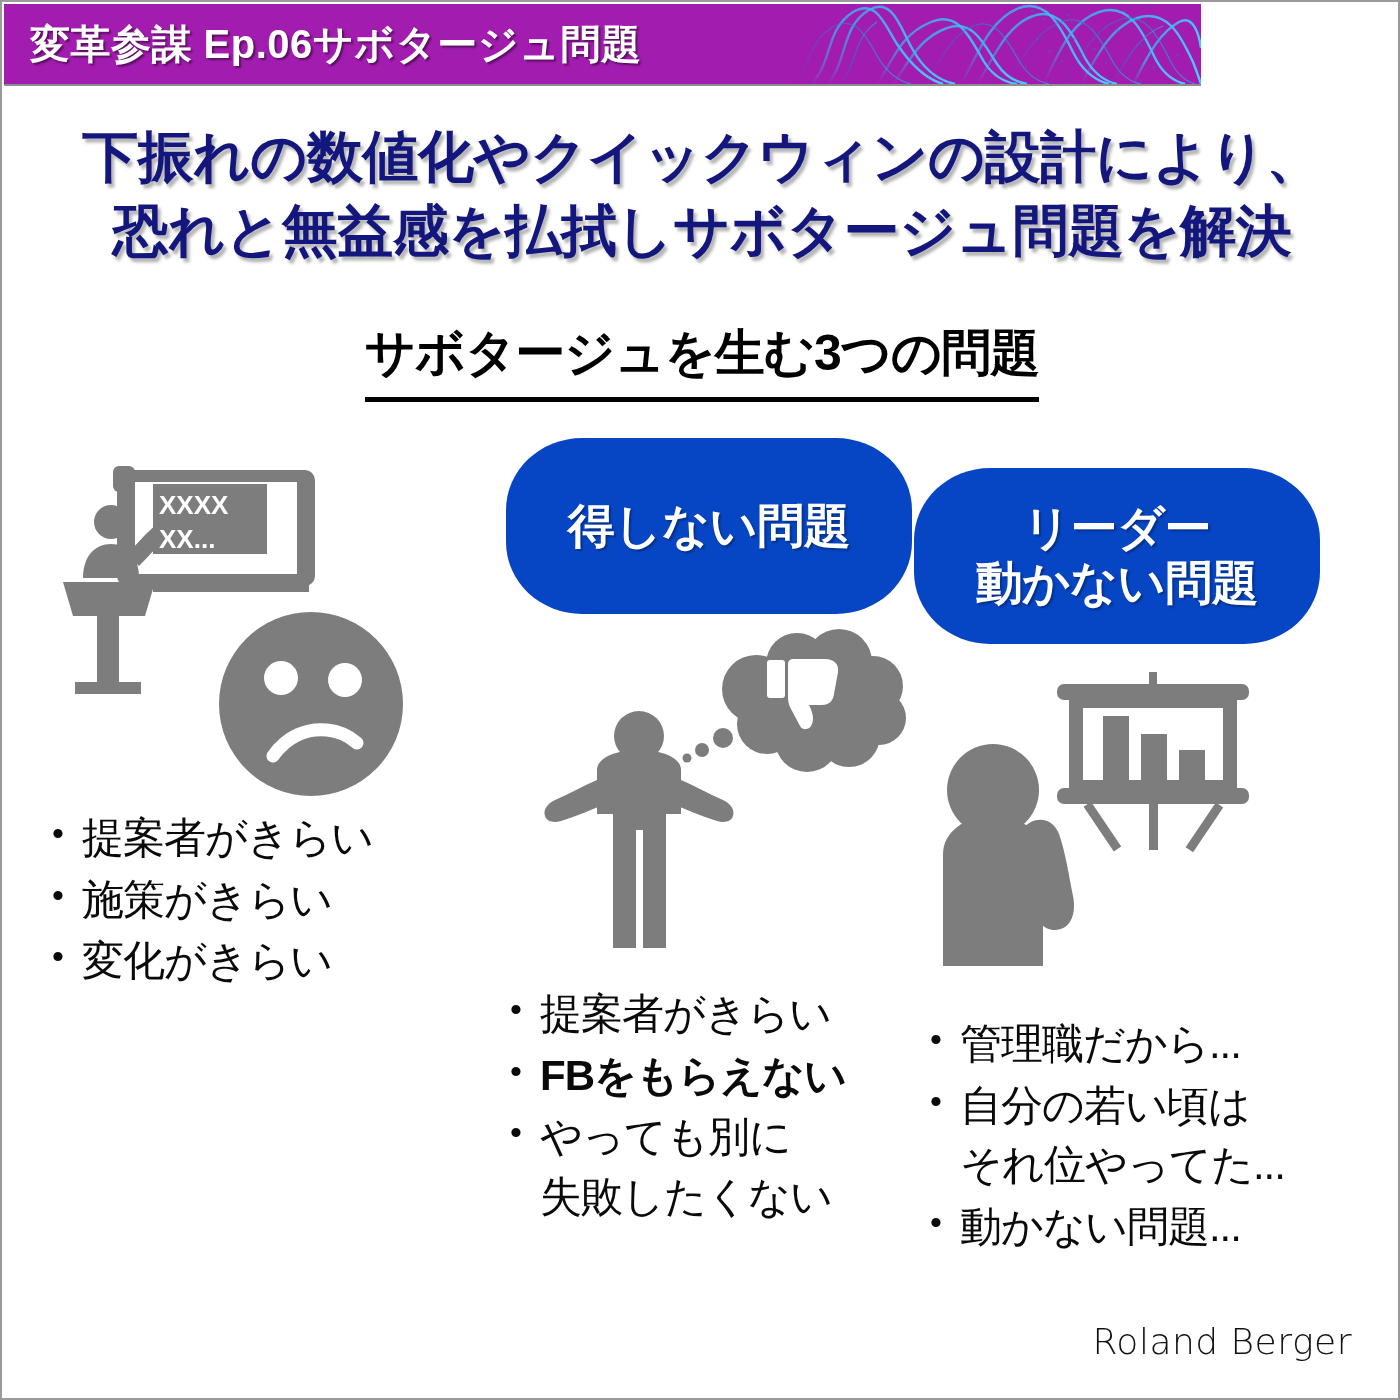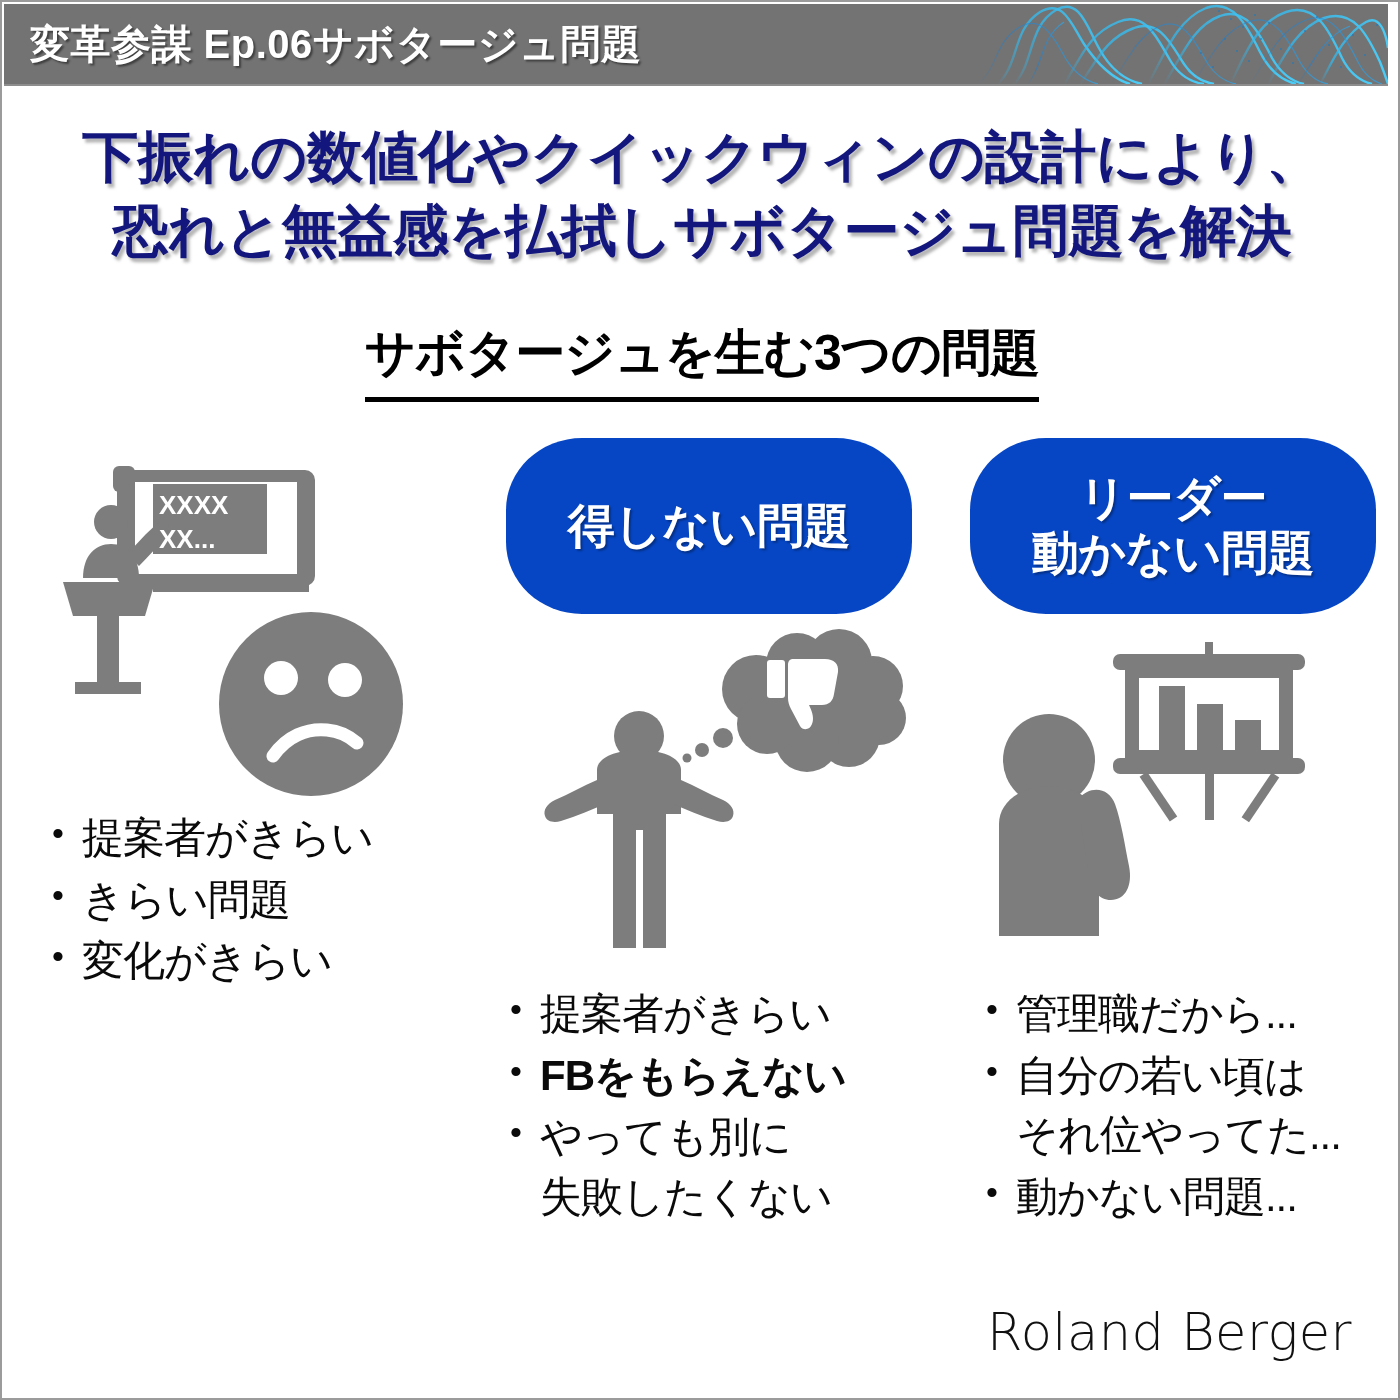--- a/index.html
+++ b/index.html
@@ -13,22 +13,22 @@
     width:1400px;height:1400px;
     box-sizing:border-box;
     background:#ffffff;
     border:2px solid #9b9b9b;
     overflow:hidden;
   }
 
   
   .header-band{
     position:absolute;left:2px;top:2px;
-    width:1384px;height:80px;
-    background:#737373;
+    width:1197px;height:80px;
+    background:#a21caf;
     border-bottom:2px solid #8d8d8d;
     overflow:hidden;
     text-decoration:underline;
   }
   .header-waves{
     position:absolute;right:0;top:0;
     width:420px;height:80px;
     opacity:.95;
   }
   .header-title{
@@ -71,21 +71,21 @@
   }
 
   
   .col{
     position:absolute;
     top:436px;
     width:406px;
   }
   .col-0{left:44px;}
   .col-1{left:504px;}
-  .col-2{left:968px;}
+  .col-2{left:912px;margin-top:30px;}
 
   .pill{
     position:relative;
     width:100%;
     height:176px;
     background:#0646c4;
     border-radius:76px/72px;
     display:flex;
     align-items:center;
     justify-content:center;
@@ -140,21 +140,21 @@
 
   .col-0 .bullets{margin-left:6px;}
   .col-1 .bullets{margin-left:4px;}
   .col-2 .bullets{margin-left:16px;}
 
   
   .logo{
     position:absolute;
     right:46px;bottom:36px;
     color:#111111;
-    font-size:51px;
+    font-size:36px;
     font-weight:300;
     letter-spacing:.5px;
     font-family:"DejaVu Sans","Liberation Sans",sans-serif;
   }
 </style>
 </head>
 <body>
 
 <div id="slide">
 
@@ -263,21 +263,21 @@
       </svg>
     </div>
 
     <div class="bullets">
       <div class="bullet">
         <span class="dot">•</span>
         <span class="btext">提案者がきらい</span>
       </div>
       <div class="bullet">
         <span class="dot">•</span>
-        <span class="btext">きらい問題</span>
+        <span class="btext">施策がきらい</span>
       </div>
       <div class="bullet">
         <span class="dot">•</span>
         <span class="btext">変化がきらい</span>
       </div>
     </div>
   </div>
 
   <div class="col col-1">
 

